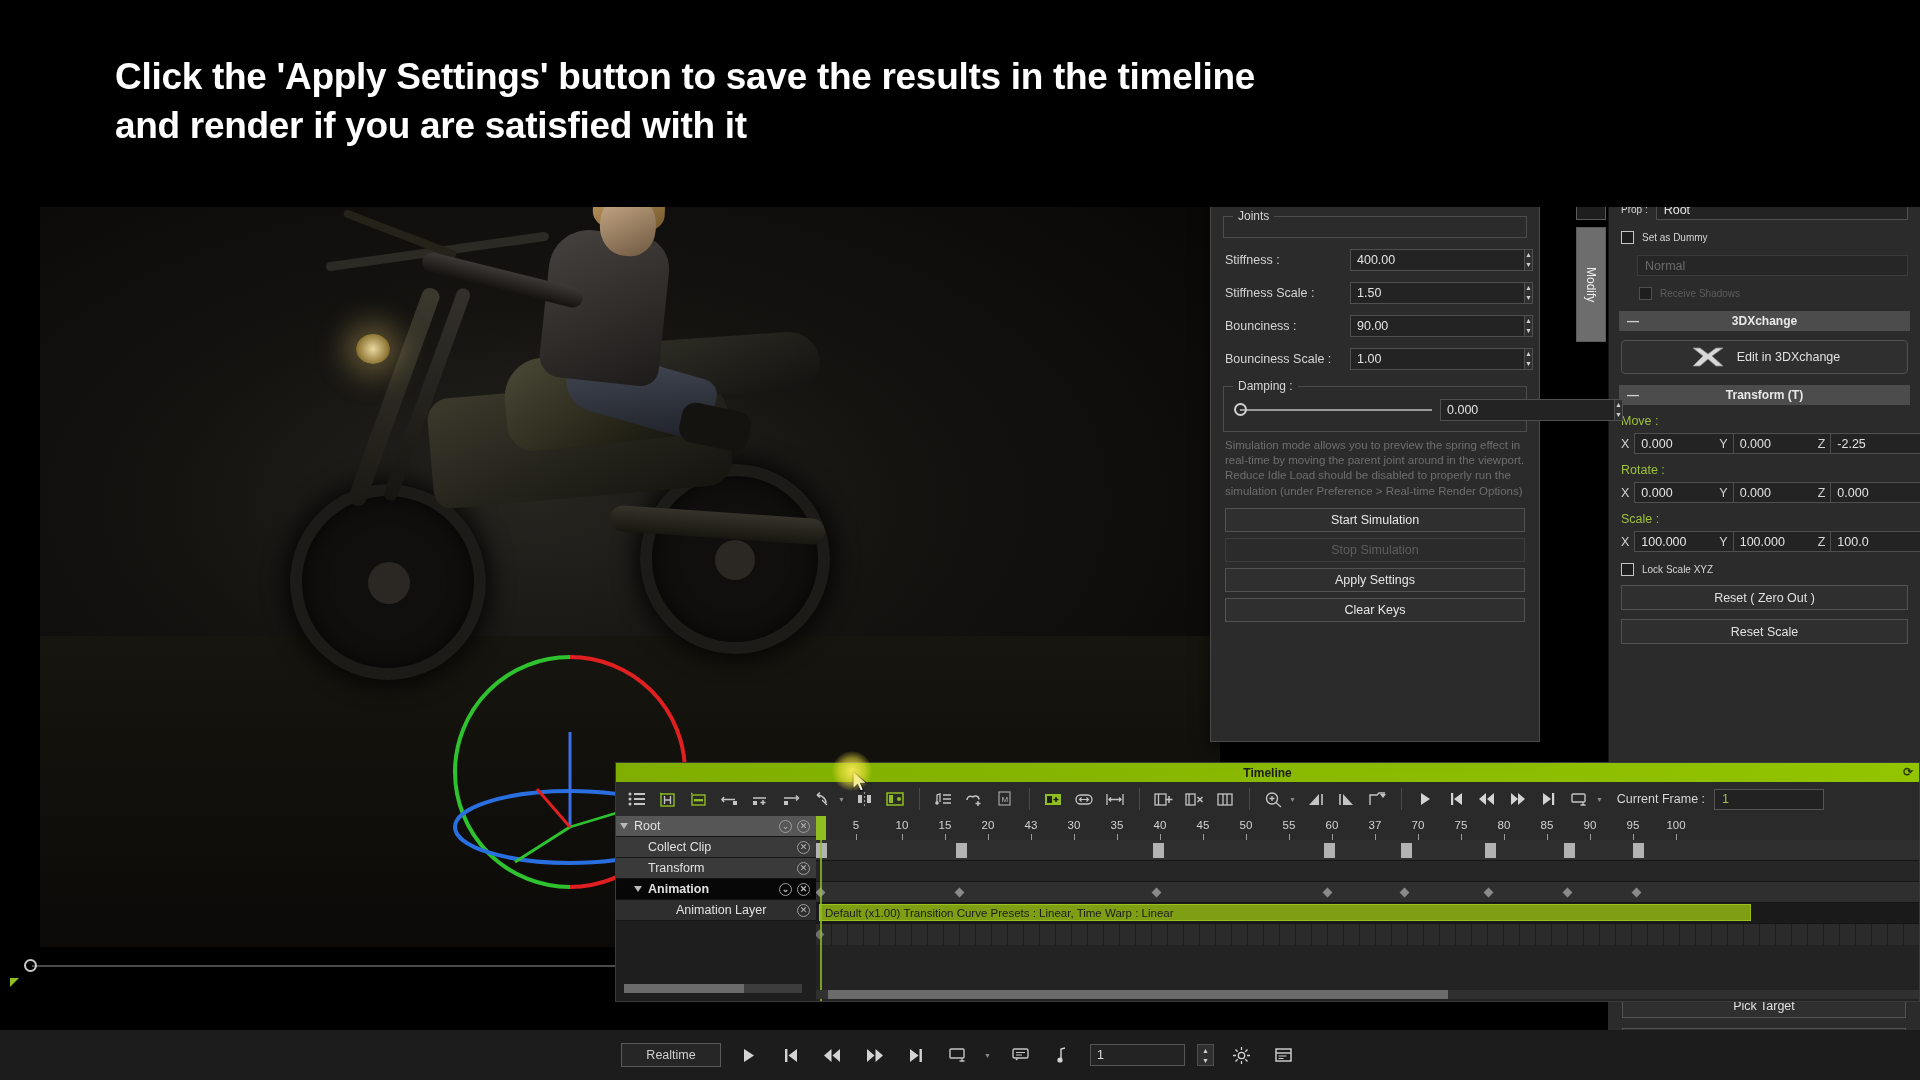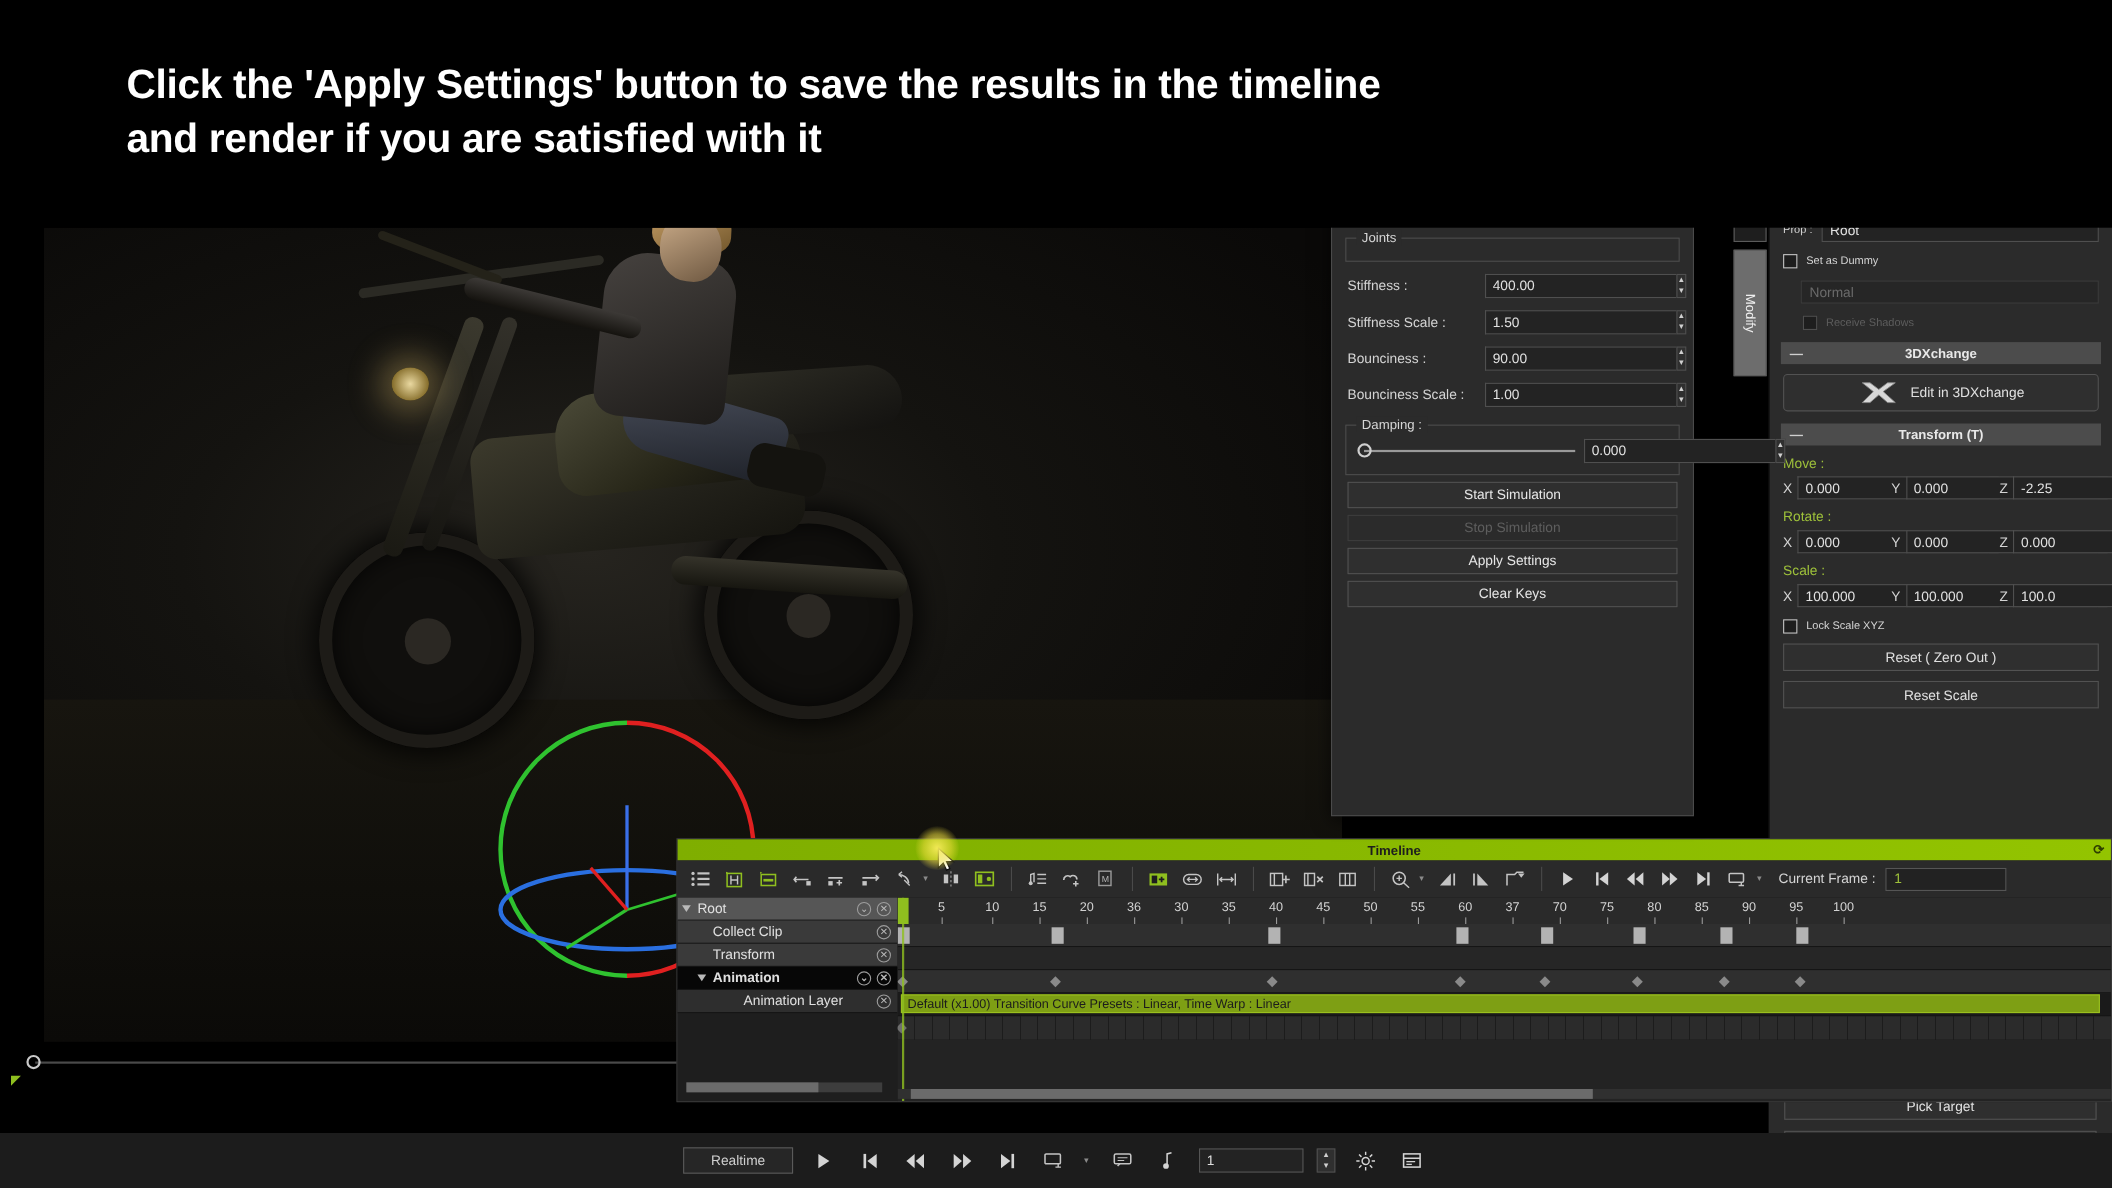--- a/index.html
+++ b/index.html
@@ -489,20 +489,21 @@
       </div>
       <div class="spin" style="max-width:78px">
         <input value="0.000" style="">
         <div class="btns">
             <b>▲</b>
             <b>▼</b>
           </div>
       </div>
     </div>
 
+    <div class="sj-note">Simulation mode allows you to preview the spring effect in real-time by moving the parent joint around in the viewport.  Reduce Idle Load should be disabled to properly run the simulation (under Preference &gt; Real-time Render Options)</div>
 
     <div class="sj-btn">Start Simulation</div>
     <div class="sj-btn disabled">Stop Simulation</div>
     <div class="sj-btn">Apply Settings</div>
     <div class="sj-btn">Clear Keys</div>
   </div>
 
   <div class="vtabs">
     <div class="vtab sc">Scene</div>
     <div class="vtab md active">Modify</div>
@@ -931,21 +932,21 @@
           </div>
       </div>
 
       <div class="grid">
         <div class="ruler">
           <div class="ph"></div>
           <span class="rk" style="left:40px">5</span>
           <span class="rk" style="left:86px">10</span>
           <span class="rk" style="left:129px">15</span>
           <span class="rk" style="left:172px">20</span>
-          <span class="rk" style="left:215px">36</span>
+          <span class="rk" style="left:215px">43</span>
           <span class="rk" style="left:258px">30</span>
           <span class="rk" style="left:301px">35</span>
           <span class="rk" style="left:344px">40</span>
           <span class="rk" style="left:387px">45</span>
           <span class="rk" style="left:430px">50</span>
           <span class="rk" style="left:473px">55</span>
           <span class="rk" style="left:516px">60</span>
           <span class="rk" style="left:559px">37</span>
           <span class="rk" style="left:602px">70</span>
           <span class="rk" style="left:645px">75</span>
@@ -994,21 +995,21 @@
           <i class="diam" style="left:140px"></i>
           <i class="diam" style="left:337px"></i>
           <i class="diam" style="left:508px"></i>
           <i class="diam" style="left:585px"></i>
           <i class="diam" style="left:669px"></i>
           <i class="diam" style="left:748px"></i>
           <i class="diam" style="left:817px"></i>
         </div>
 
         <div class="lane" style="top:87px;background:#1a1a1a">
-          <div class="clip" style="top:1px;width:1090px">Default (x1.00) Transition Curve Presets : Linear, Time Warp : Linear</div>
+          <div class="clip" style="top:1px;width:932px">Default (x1.00) Transition Curve Presets : Linear, Time Warp : Linear</div>
         </div>
 
         <div class="lane" style="top:108px">
           <div class="tickstrip"></div>
           <i class="diam" style="left:0px;background:#6f6f6f"></i>
         </div>
 
         <div class="ph-line"></div>
         <div class="gridscroll">
             <i></i>

